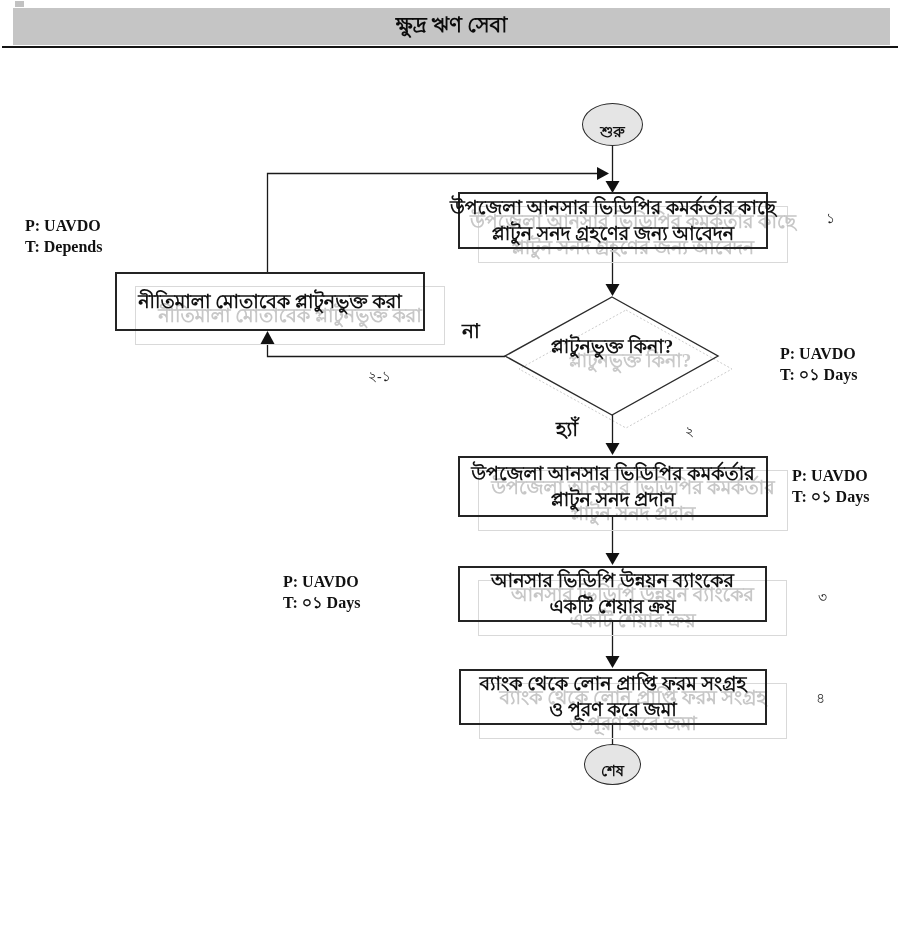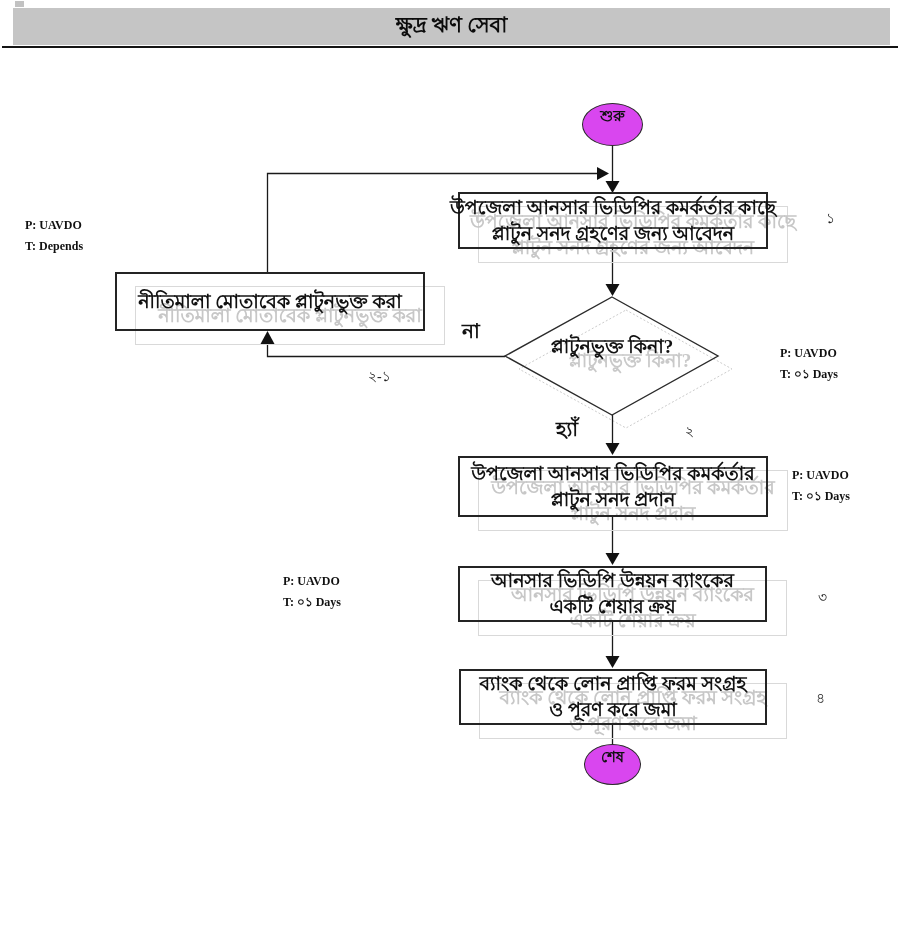--- a/index.html
+++ b/index.html
@@ -74,32 +74,32 @@
   }
   .diamond-label-ghost {
     position: absolute; left: 523px; top: 347px; width: 214px;
     text-align: center; font-size: 19px; font-weight: bold; line-height: 27px;
     color: #c9c9c9; z-index: 2; white-space: nowrap;
   }
   
   .terminal {
     position: absolute;
     border: 1.3px solid #2b2b2b; border-radius: 50%;
-    background: #d946ef;
-    display: flex; align-items: flex-start; justify-content: center;
+    background: #e5e5e5;
+    display: flex; align-items: flex-end; justify-content: center;
     font-size: 15px; font-weight: 600;
     z-index: 3;
   }
   .start-node { left: 582px; top: 103px; width: 61px; height: 43px; }
   .end-node   { left: 584px; top: 744px; width: 57px; height: 41px; }
   
   .lbl { position: absolute; z-index: 4; white-space: nowrap; }
   .branch-lbl { font-size: 20px; font-weight: bold; }
   .num-lbl { font-size: 14px; color: #222; }
-  .pt-lbl { font-size: 12px; font-weight: bold; line-height: 21px; }
+  .pt-lbl { font-size: 16px; font-weight: bold; line-height: 21px; }
   .lbl-no   { left: 462px; top: 316px; }
   .lbl-yes  { left: 536px; top: 414px; margin-left: 20px; }
   .lbl-n1   { left: 826px; top: 207px; }
   .lbl-n2   { left: 685px; top: 420px; }
   .lbl-n21  { left: 368px; top: 365px; }
   .lbl-n3   { left: 818px; top: 586px; }
   .lbl-n4   { left: 816px; top: 687px; }
   .lbl-ptA  { left: 25px;  top: 215px; }
   .lbl-ptB  { left: 780px; top: 343px; }
   .lbl-ptC  { left: 792px; top: 465px; }

